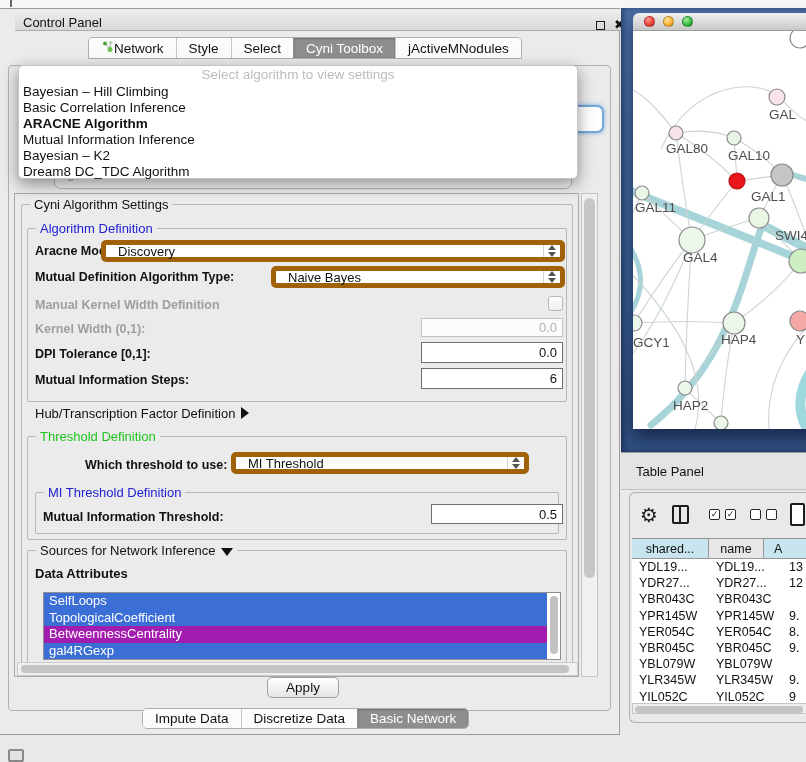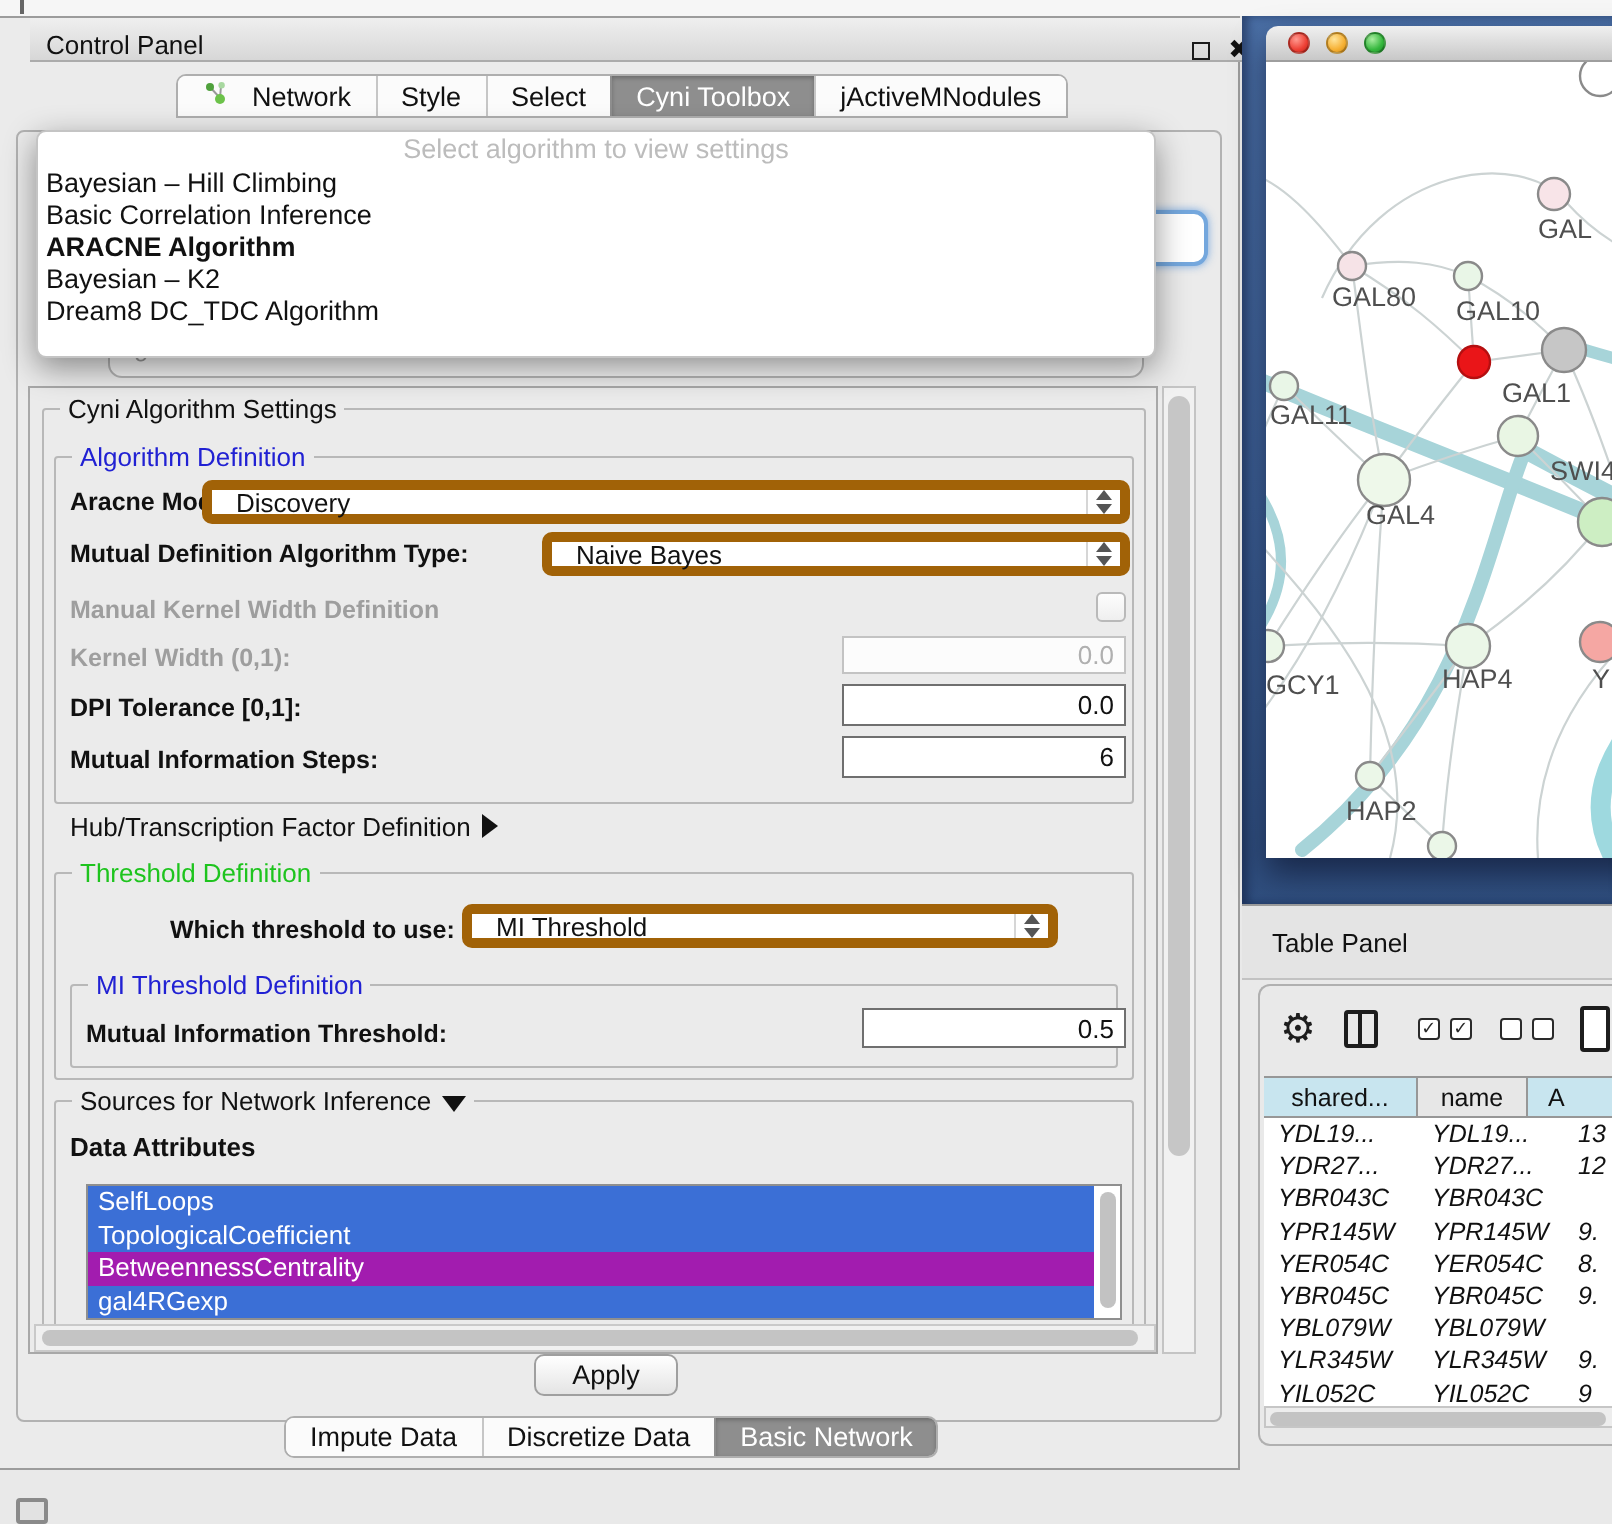--- a/index.html
+++ b/index.html
@@ -18,21 +18,21 @@
     background:linear-gradient(#efefef,#d7d7d7); border-bottom:1px solid #ababab;
     display:flex; align-items:flex-end; font-size:13px; padding-left:8px; }
   .cp-win-icons { margin-left:auto; display:flex; align-items:center; gap:9px; padding-right:9px; }
   .win-sq { width:9px; height:9px; border:1.5px solid #1a1a1a; }
   .win-x { font-size:13px; font-weight:bold; line-height:10px; }
 
   
   .tabgroup { position:absolute; display:flex; background:#fbfbfb; border:1px solid #aeaeae; overflow:hidden; }
   .tabs-top { left:88px; top:28px; border-radius:5px 5px 0 0; height:22px; z-index:3; }
   .tabs-bottom { left:142px; top:699px; border-radius:5px; height:21px; z-index:3; }
-  .tab { display:flex; align-items:center; gap:12px; padding:0 12px; font-size:13.5px; height:100%; background:#fbfbfb; }
+  .tab { display:flex; align-items:center; gap:0; padding:0 12px; font-size:13.5px; height:100%; background:#fbfbfb; }
   .tab + .tab { border-left:1px solid #c6c6c6; }
   .tab.selected { background:#8e8e8e; color:#fff; border-left-color:#8e8e8e; box-shadow:inset 0 1px 2px rgba(0,0,0,.25); }
 
   
   .content-frame { left:8px; top:56px; width:603px; height:646px; border:1px solid #b2b2b2; border-radius:4px; background:#ebebeb; }
 
   
   .hidden-combo { left:54px; top:150px; width:518px; height:30px; background:#f6f6f6; border:1px solid #b5b5b5;
     border-radius:7px; color:#9b9b9b; font-size:13px; line-height:28px; padding-left:12px; z-index:4; }
   .combo-fragment { left:562px; top:96px; width:42px; height:28px; background:#fff; border:2px solid #74a7dd;
@@ -116,21 +116,21 @@
   .doc-icon { width:15px; height:23px; border:2px solid #1d1d1d; border-radius:2px; background:#fff; margin-left:8px; }
 
   .table { position:absolute; left:2px; top:45px; width:200px; }
   .thead { display:flex; height:21px; border-top:1px solid #979797; border-bottom:1px solid #979797; font-size:12.5px; }
   .th { display:flex; align-items:center; justify-content:center; border-right:1px solid #979797; overflow:hidden; }
   .th1 { width:77px; background:#c8e5ef; }
   .th2 { width:55px; background:#e7e7e7; }
   .th3 { width:47px; background:#c8e5ef; justify-content:flex-start; padding-left:10px; }
   .trows { background:#fff; width:200px; height:145px; overflow:hidden; }
   .trow { display:flex; height:16.2px; align-items:center; font-size:12.5px; }
-  .tc { overflow:hidden; white-space:nowrap;font-style:italic; }
+  .tc { overflow:hidden; white-space:nowrap; }
   .tc1 { width:77px; padding-left:7px; }
   .tc2 { width:76px; padding-left:7px; }
   .tc3 { width:47px; padding-left:4px; }
   .tp-hscroll { position:absolute; left:2px; top:210px; width:175px; height:11px; background:#ededed; border:1px solid #c6c6c6; }
   .tp-hthumb { position:absolute; left:2px; top:1.5px; width:168px; height:7px; background:#c3c3c3; border-radius:4px; }
 
   .mini-icon { left:8px; top:749px; width:16px; height:13px; border:2px solid #8a8a8a; border-radius:2px; background:#e2e2e2; }
 
   svg text { font-family:"Liberation Sans","DejaVu Sans",sans-serif; font-size:13.5px; fill:#4f4f4f; }
 </style>
@@ -185,20 +185,21 @@
     <div class="abs popup">
       <div class="popup-placeholder">Select algorithm to view settings</div>
       <div>
 
           <div class="popup-item"><span>Bayesian – Hill Climbing</span></div>
 
           <div class="popup-item"><span>Basic Correlation Inference</span></div>
 
           <div class="popup-item bold"><span>ARACNE Algorithm</span></div>
 
+          <div class="popup-item"><span>Mutual Information Inference</span></div>
 
           <div class="popup-item"><span>Bayesian – K2</span></div>
 
           <div class="popup-item"><span>Dream8 DC_TDC Algorithm</span></div>
         </div>
     </div>
 
     <div class="abs settings-viewport">
 
       <div class="groupbox" style="left:6px; top:10px; width:552px; height:470px;">

